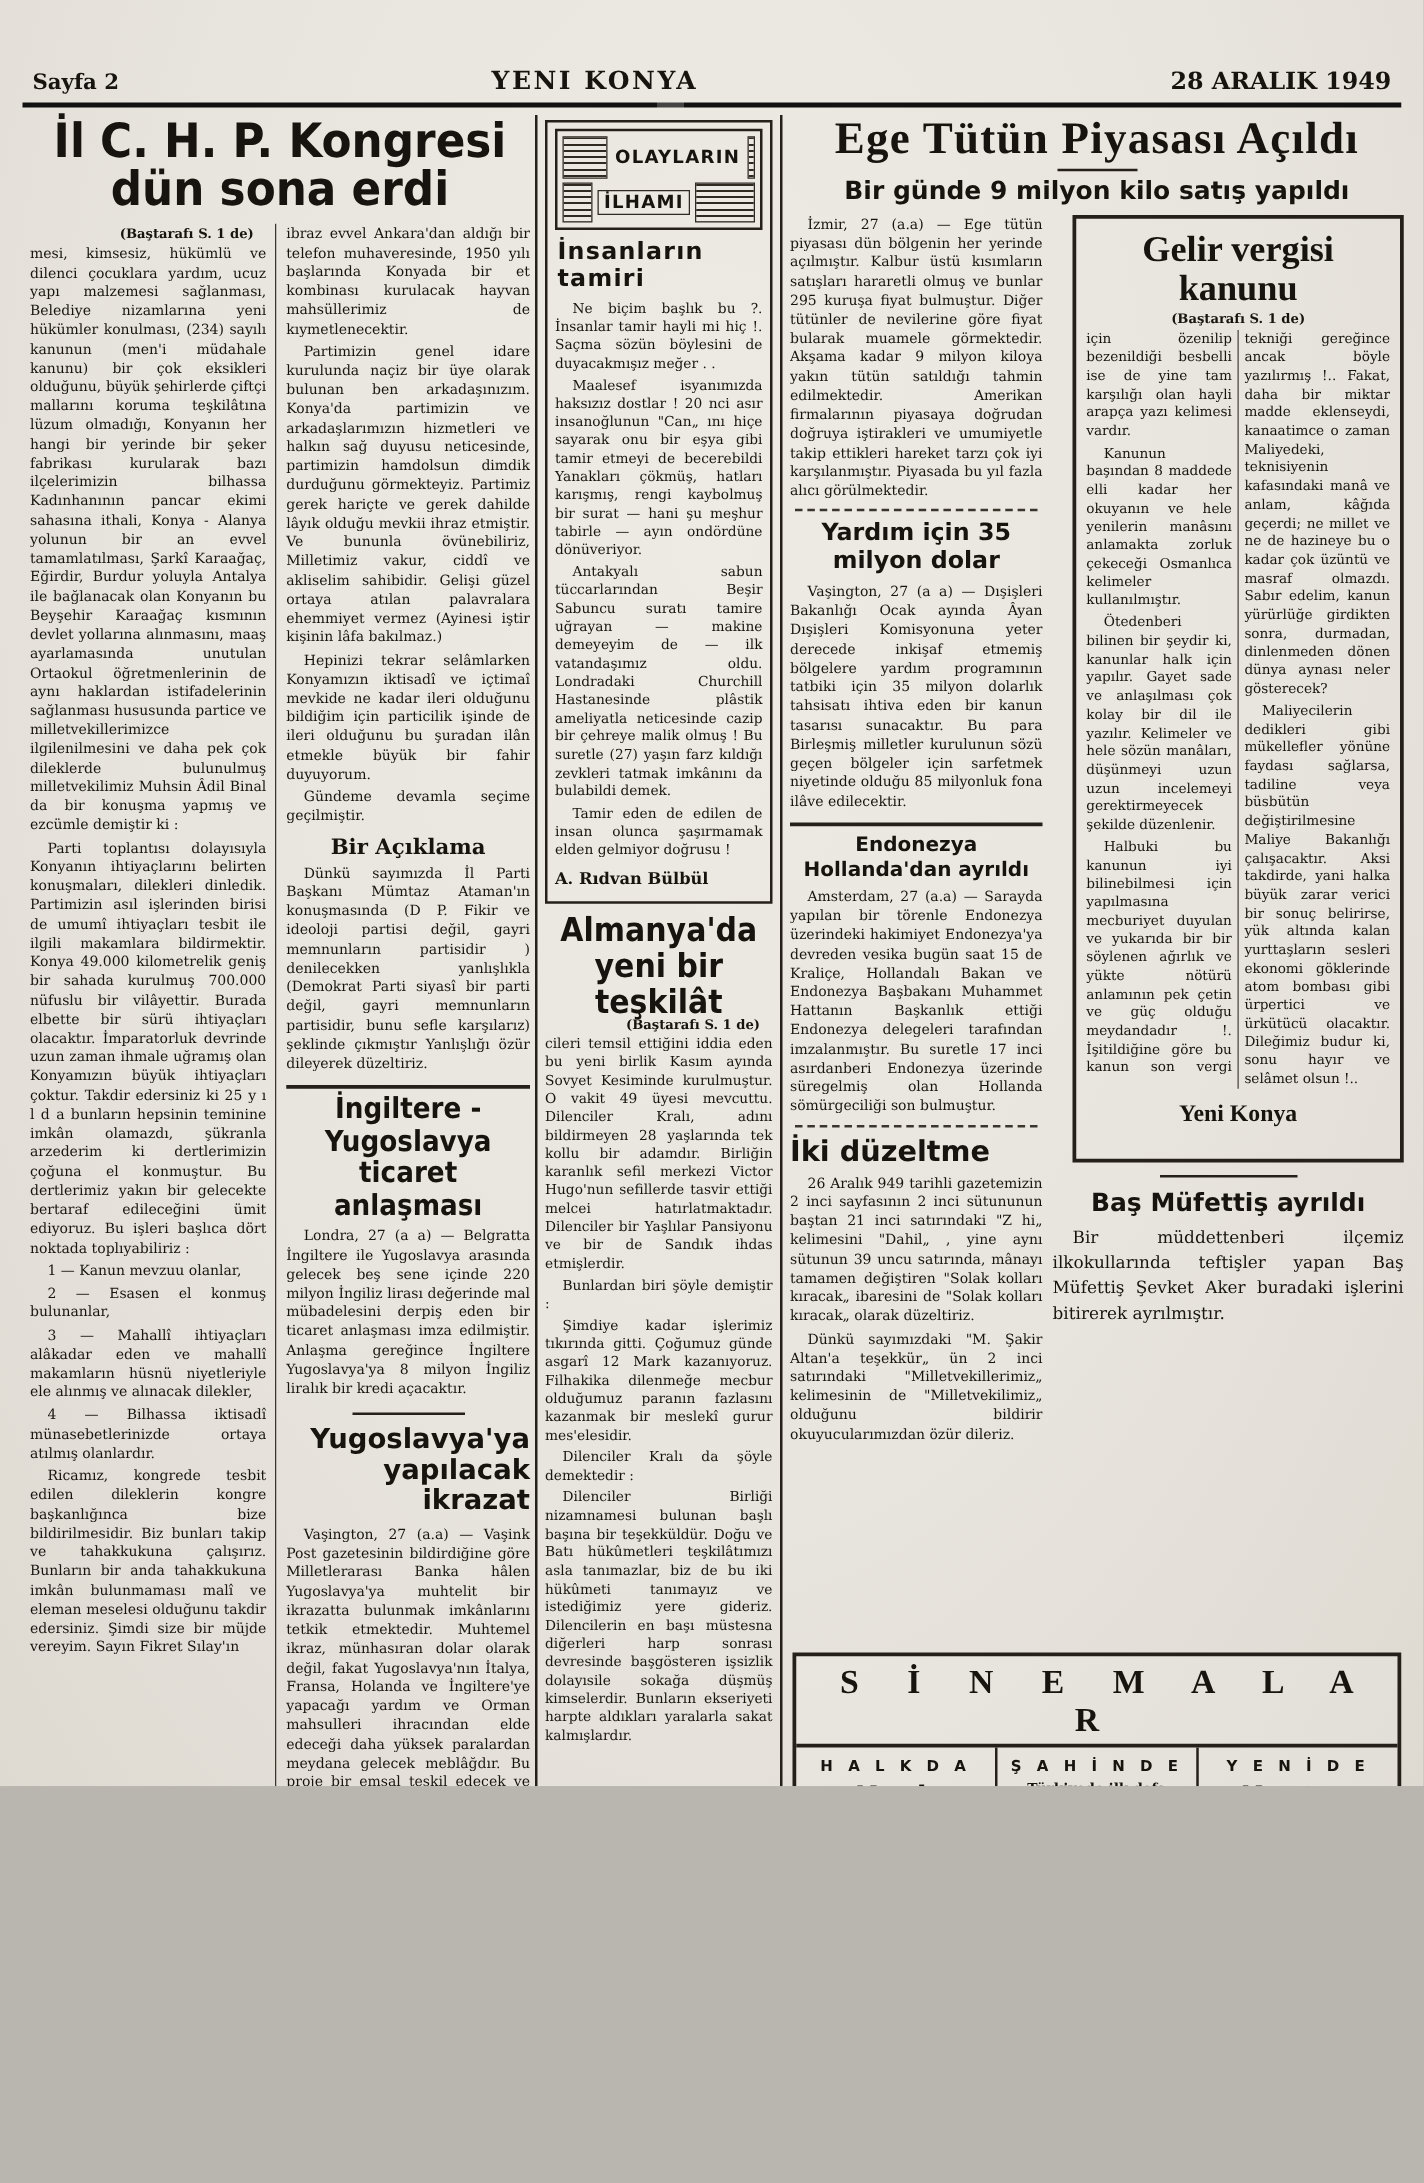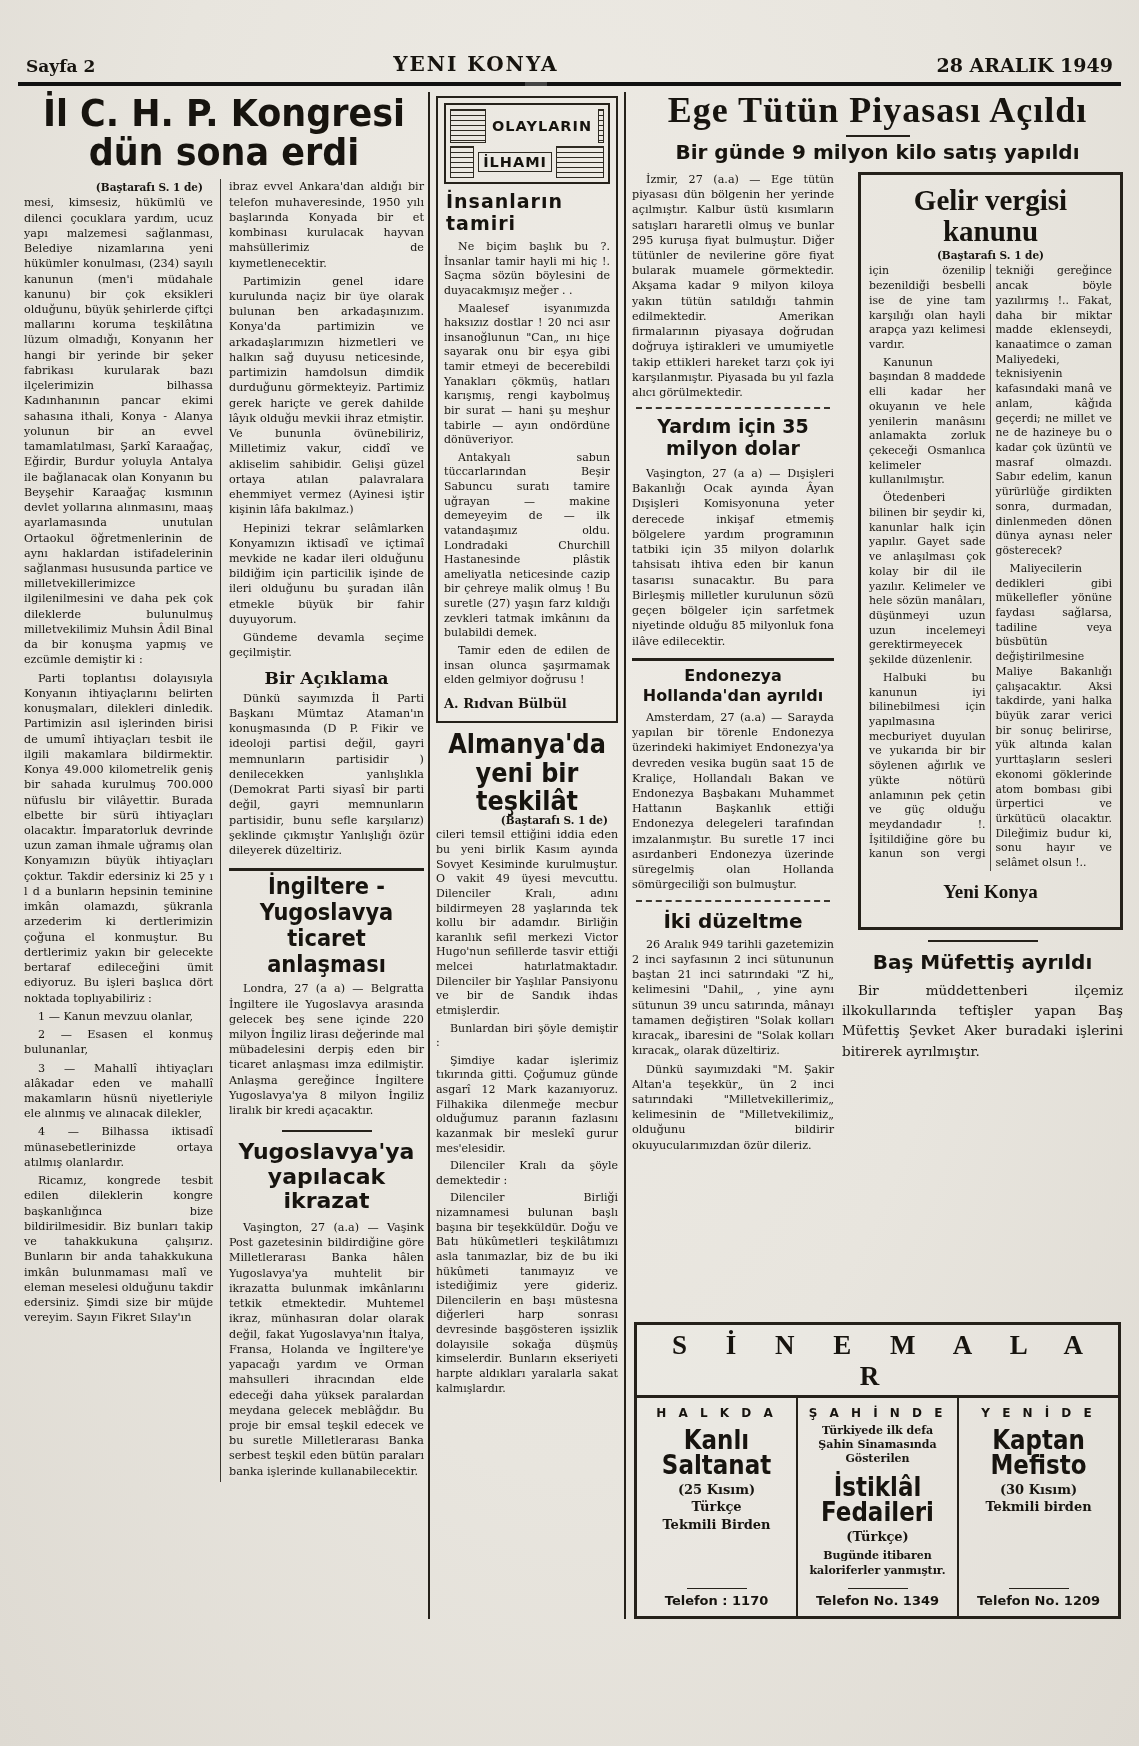--- a/index.html
+++ b/index.html
@@ -1,17 +1,17 @@
 <!DOCTYPE html>
 <html><head>
 <meta charset="utf-8">
 <style>
   html,body{margin:0;padding:0;background:#b9b6af;}
   .page{
-    width:1139px;height:1746px;position:relative;overflow:hidden;
+    width:1139px;height:1429px;position:relative;overflow:hidden;
     background:radial-gradient(ellipse at 50% 30%, #eeebe5 0%, #e8e5de 55%, #dedad2 100%);
     font-family:"DejaVu Serif", serif;color:#17140f;box-sizing:border-box;
   }
   
   .masthead-row{display:flex;justify-content:space-between;align-items:flex-end;padding:52px 26px 4px 26px;}
   .page-label{font-weight:bold;font-size:17px;}
   .masthead{font-weight:bold;font-size:20px;letter-spacing:2px;transform:translateX(-40px);}
   .page-date{font-weight:bold;font-size:19px;}
   .head-rule{height:4px;background:linear-gradient(90deg,#111 0 46%,#444 46% 48%,#111 48% 100%);margin:2px 18px 0 18px;}
   
@@ -27,21 +27,21 @@
   .sig{font-weight:bold;text-align:left;font-size:13px;margin:8px 6px 4px 0;}
   
   .kongre-head{font-family:"DejaVu Sans", sans-serif;font-weight:bold;font-size:35px;line-height:1.02;text-align:center;padding:6px 0 10px 0;transform:scaleY(1.08);}
   .kongre-cols{display:flex;}
   .colA1{width:196px;flex:none;padding-right:7px;box-sizing:border-box;}
   .colA2{flex:1;border-left:1px solid #3a362e;padding-left:8px;min-width:0;}
   .aciklama-title{font-weight:bold;font-size:17px;text-align:center;margin:7px 0 3px 0;}
   .ing-box{border-top:3px solid #25211a;margin-top:10px;padding-top:6px;}
   .ing-title{font-family:"DejaVu Sans", sans-serif;font-weight:bold;font-size:21px;line-height:1.12;text-align:center;margin:2px 0 8px 0;transform:scaleY(1.1);}
   .short-rule{width:90px;border-top:2px solid #25211a;margin:12px auto 0 auto;}
-  .yugo-title{font-family:"DejaVu Sans", sans-serif;font-weight:bold;font-size:22px;line-height:1.1;text-align:center;margin:8px 0 7px 0;}
+  .yugo-title{font-family:"DejaVu Sans", sans-serif;font-weight:bold;font-size:22px;line-height:1.1;text-align:right;margin:8px 0 7px 0;}
   
   .olay-wrap{border:2px solid #25211a;margin-top:4px;padding:5px 6px 6px 6px;}
   .olay-box{border:2px solid #25211a;padding:4px;margin-bottom:6px;}
   .olay-row{display:flex;align-items:center;gap:4px;}
   .stripe{background:repeating-linear-gradient(180deg,#2e2a22 0 1.5px,transparent 1.5px 5px);border:1px solid #2e2a22;}
   .st1{width:34px;height:32px;flex:none;}
   .st2{flex:1;height:32px;}
   .st3{flex:1;height:30px;margin-top:3px;}
   .st4{width:46px;height:30px;flex:none;margin-top:3px;}
   .olay-label{font-family:"DejaVu Sans", sans-serif;font-weight:bold;font-size:14.5px;letter-spacing:1px;white-space:nowrap;padding:0 2px;}
@@ -53,21 +53,21 @@
   .ege-head{font-family:"Liberation Serif", serif;font-weight:bold;font-size:36px;text-align:center;letter-spacing:1px;margin:0;line-height:1.05;}
   .ege-underline{width:64px;border-top:2px solid #25211a;margin:5px auto 3px auto;}
   .ege-sub{font-family:"DejaVu Sans", sans-serif;font-weight:bold;font-size:20px;text-align:center;margin:0 0 8px 0;}
   .c-row{display:flex;min-height:1140px;}
   .c1{width:210px;flex:none;padding-right:8px;box-sizing:border-box;}
   .c2{flex:1;min-width:0;}
   .dashed-rule{border-top:2px dashed #3a362e;margin:7px 4px;}
   .yardim-title{font-family:"DejaVu Sans", sans-serif;font-weight:bold;font-size:19px;line-height:1.15;text-align:center;margin:3px 0 6px 0;}
   .endo-box{border-top:3px solid #25211a;margin-top:9px;padding-top:5px;}
   .endo-title{font-family:"DejaVu Sans", sans-serif;font-weight:bold;font-size:16px;line-height:1.25;text-align:center;margin:0 0 4px 0;}
-  .duzelt-title{font-family:"DejaVu Sans", sans-serif;font-weight:bold;font-size:20px;text-align:center;margin:5px 0 4px 0;}
+  .duzelt-title{font-family:"DejaVu Sans", sans-serif;font-weight:bold;font-size:23px;text-align:left;margin:5px 0 4px 0;}
   .gelir-box{border:3px solid #25211a;padding:6px 8px 24px 8px;margin-left:16px;}
   .gelir-title{font-family:"Liberation Serif", serif;font-weight:bold;font-size:29px;line-height:1.08;text-align:center;margin:4px 0 2px 0;}
   .gelir-cols{column-count:2;column-gap:10px;column-rule:1px solid #4a463e;}
   .gelir-cols .bp{font-size:10.9px;line-height:1.35;}
   .yeni-konya{font-family:"Liberation Serif", serif;font-weight:bold;font-size:19px;text-align:center;margin:10px 0 0 0;}
   .sig-rule{width:110px;border-top:2px solid #25211a;margin:10px auto 8px auto;}
   .mufettis-title{font-family:"DejaVu Sans", sans-serif;font-weight:bold;font-size:20px;text-align:center;margin:2px 0 6px 0;}
   .mufettis-body{font-size:13.5px;line-height:1.5;text-align:justify;margin:0;text-indent:16px;}
   
   .sinema-box{border:3px solid #25211a;margin:10px 2px 0 2px;background:rgba(255,255,255,0.12);}

